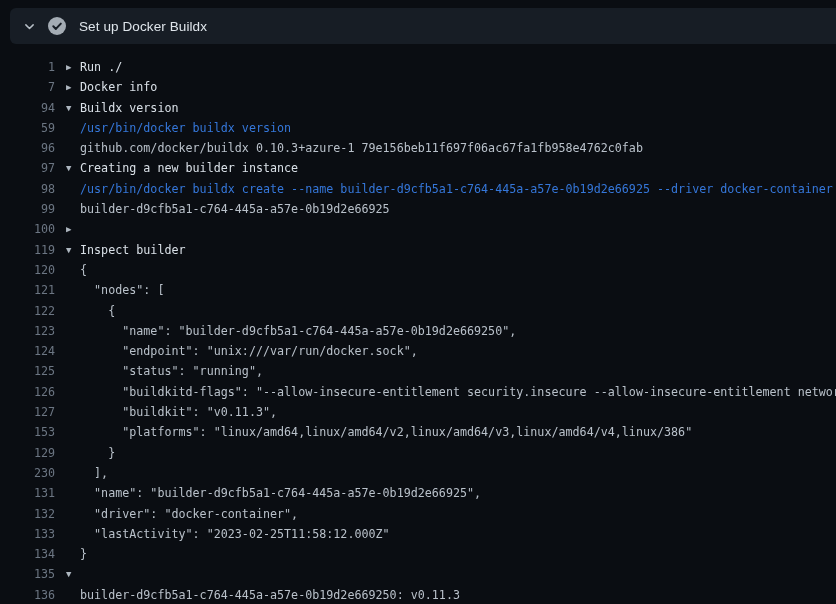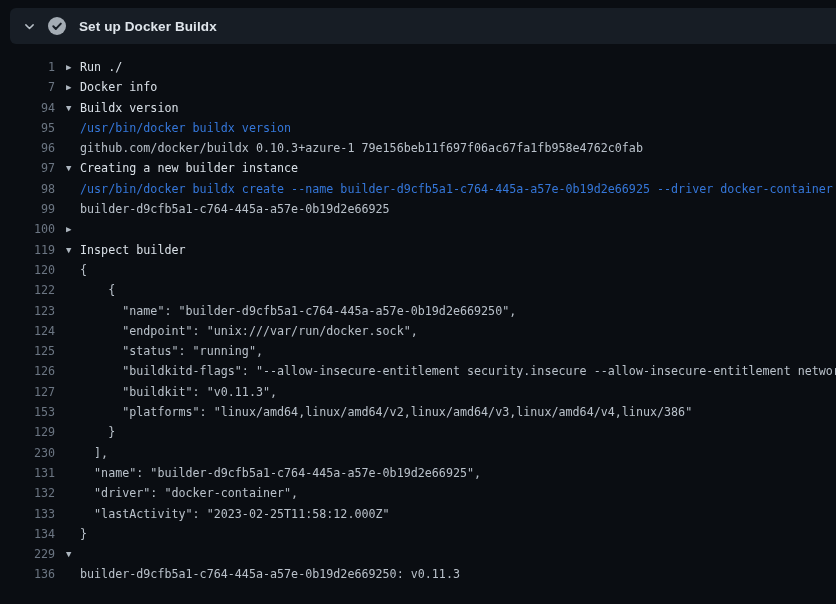--- a/index.html
+++ b/index.html
@@ -22,21 +22,21 @@
     width:18px;height:16px;display:flex;align-items:center;justify-content:center;
     color:var(--chevron);margin-right:9px;flex:0 0 auto;
   }
   .check{
     width:20px;height:20px;margin-right:12px;display:flex;align-items:center;justify-content:center;
     flex:0 0 auto;
   }
   .title{
     color:var(--title-color);
     font-size:13.5px;
-    font-weight:700;
+    font-weight:400;
     letter-spacing:.1px;
   }
   .log{
     position:absolute;top:57px;left:0;right:0;bottom:0;
     font-family:"DejaVu Sans Mono","Liberation Mono",monospace;
     font-size:11.7px;
     overflow:hidden;
   }
   .row{
     display:flex;
@@ -74,37 +74,38 @@
         <circle cx="8" cy="8" r="8" fill="var(--check-fill)"></circle>
         <path d="M4.7 8.3 L7 10.6 L11.4 5.9" fill="none" stroke="var(--check-mark)" stroke-width="1.8" stroke-linecap="round" stroke-linejoin="round"></path>
       </svg>
     </span>
     <span class="title">Set up Docker Buildx</span>
   </div>
   <div class="log">
       <div class="row group"><span class="num">1</span><span class="arrow">▶</span><span class="text gtitle">Run ./</span></div>
       <div class="row group"><span class="num">7</span><span class="arrow">▶</span><span class="text gtitle">Docker info</span></div>
       <div class="row group"><span class="num">94</span><span class="arrow">▼</span><span class="text gtitle">Buildx version</span></div>
-      <div class="row"><span class="num">95</span><span class="arrow"></span><span class="text cmd">/usr/bin/docker buildx version</span></div>
+      <div class="row"><span class="num">59</span><span class="arrow"></span><span class="text cmd">/usr/bin/docker buildx version</span></div>
       <div class="row"><span class="num">96</span><span class="arrow"></span><span class="text">github.com/docker/buildx 0.10.3+azure-1 79e156beb11f697f06ac67fa1fb958e4762c0fab</span></div>
       <div class="row group"><span class="num">97</span><span class="arrow">▼</span><span class="text gtitle">Creating a new builder instance</span></div>
       <div class="row"><span class="num">98</span><span class="arrow"></span><span class="text cmd">/usr/bin/docker buildx create --name builder-d9cfb5a1-c764-445a-a57e-0b19d2e66925 --driver docker-container</span></div>
       <div class="row"><span class="num">99</span><span class="arrow"></span><span class="text">builder-d9cfb5a1-c764-445a-a57e-0b19d2e66925</span></div>
       <div class="row group"><span class="num">100</span><span class="arrow">▶</span></div>
       <div class="row group"><span class="num">119</span><span class="arrow">▼</span><span class="text gtitle">Inspect builder</span></div>
       <div class="row"><span class="num">120</span><span class="arrow"></span><span class="text">{</span></div>
+      <div class="row"><span class="num">121</span><span class="arrow"></span><span class="text">  "nodes": [</span></div>
       <div class="row"><span class="num">122</span><span class="arrow"></span><span class="text">    {</span></div>
       <div class="row"><span class="num">123</span><span class="arrow"></span><span class="text">      "name": "builder-d9cfb5a1-c764-445a-a57e-0b19d2e669250",</span></div>
       <div class="row"><span class="num">124</span><span class="arrow"></span><span class="text">      "endpoint": "unix:///var/run/docker.sock",</span></div>
       <div class="row"><span class="num">125</span><span class="arrow"></span><span class="text">      "status": "running",</span></div>
       <div class="row"><span class="num">126</span><span class="arrow"></span><span class="text">      "buildkitd-flags": "--allow-insecure-entitlement security.insecure --allow-insecure-entitlement network</span></div>
       <div class="row"><span class="num">127</span><span class="arrow"></span><span class="text">      "buildkit": "v0.11.3",</span></div>
       <div class="row"><span class="num">153</span><span class="arrow"></span><span class="text">      "platforms": "linux/amd64,linux/amd64/v2,linux/amd64/v3,linux/amd64/v4,linux/386"</span></div>
       <div class="row"><span class="num">129</span><span class="arrow"></span><span class="text">    }</span></div>
       <div class="row"><span class="num">230</span><span class="arrow"></span><span class="text">  ],</span></div>
       <div class="row"><span class="num">131</span><span class="arrow"></span><span class="text">  "name": "builder-d9cfb5a1-c764-445a-a57e-0b19d2e66925",</span></div>
       <div class="row"><span class="num">132</span><span class="arrow"></span><span class="text">  "driver": "docker-container",</span></div>
       <div class="row"><span class="num">133</span><span class="arrow"></span><span class="text">  "lastActivity": "2023-02-25T11:58:12.000Z"</span></div>
       <div class="row"><span class="num">134</span><span class="arrow"></span><span class="text">}</span></div>
-      <div class="row group"><span class="num">229</span><span class="arrow">▼</span></div>
+      <div class="row group"><span class="num">135</span><span class="arrow">▼</span></div>
       <div class="row"><span class="num">136</span><span class="arrow"></span><span class="text">builder-d9cfb5a1-c764-445a-a57e-0b19d2e669250: v0.11.3</span></div>
     </div>
 </div>
 
 </body></html>

